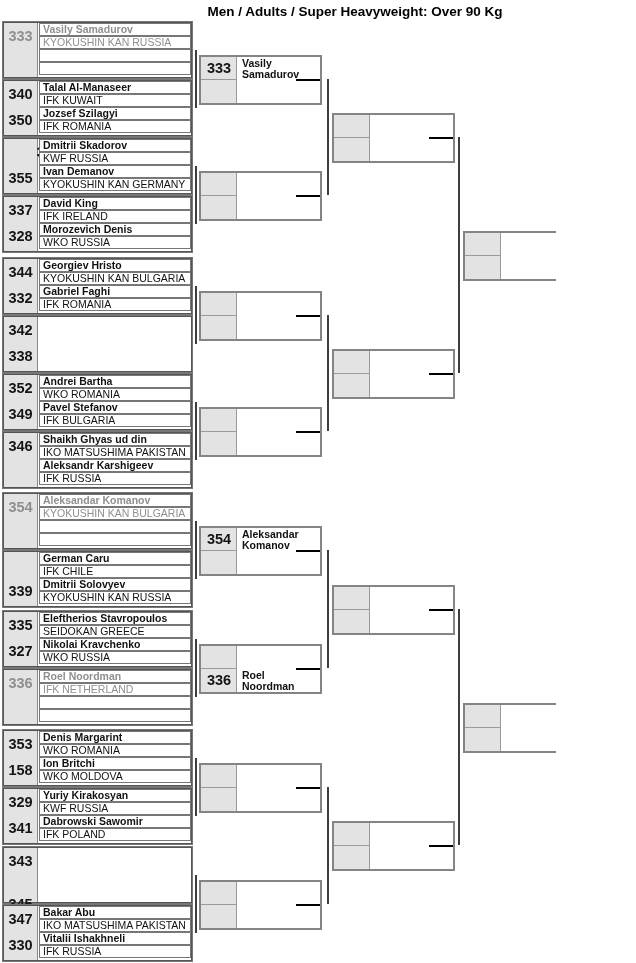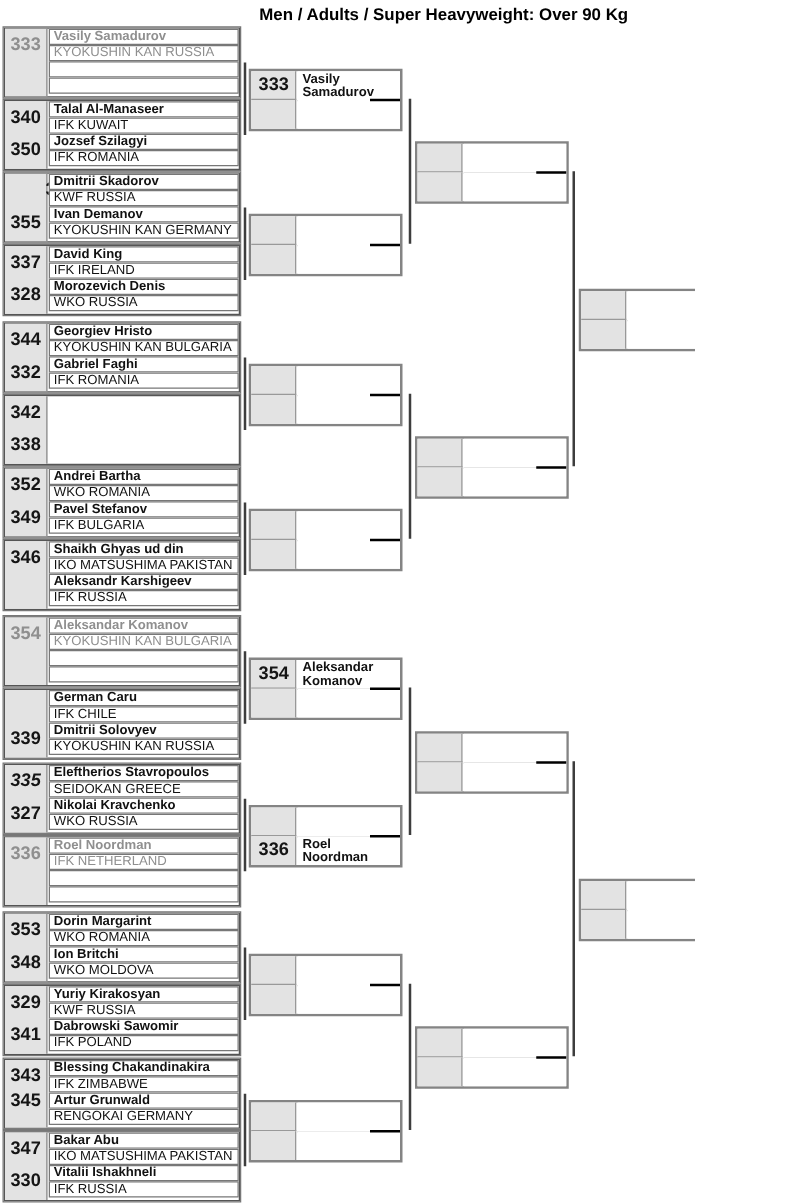--- a/index.html
+++ b/index.html
@@ -152,21 +152,21 @@
         <div class="r1num" style="top: 26px;">339</div>
         <div class="rowsarea">
           <div class="row namerow" style="top: 0px;">German Caru</div>
           <div class="row clubrow" style="top: 13px;">IFK CHILE</div>
           <div class="row namerow" style="top: 26px;">Dmitrii Solovyev</div>
           <div class="row clubrow" style="top: 39px;">KYOKUSHIN KAN RUSSIA</div>
         </div>
       </div>
       <div class="r1match" style="top: 611px;">
         <div class="numcol"></div>
-        <div class="r1num" style="top: 0px; font-style: italic;">335</div>
+        <div class="r1num" style="top: 0px;">335</div>
         <div class="r1num" style="top: 26px;">327</div>
         <div class="rowsarea">
           <div class="row namerow" style="top: 0px;">Eleftherios Stavropoulos</div>
           <div class="row clubrow" style="top: 13px;">SEIDOKAN GREECE</div>
           <div class="row namerow" style="top: 26px;">Nikolai Kravchenko</div>
           <div class="row clubrow" style="top: 39px;">WKO RUSSIA</div>
         </div>
       </div>
       <div class="r1match bye" style="top: 669px;">
         <div class="numcol"></div>
@@ -178,49 +178,43 @@
             <div class="tick"></div>
           </div>
           <div class="row clubrow" style="top: 39px;">
             <div class="tick"></div>
           </div>
         </div>
       </div>
       <div class="r1match" style="top: 730px;">
         <div class="numcol"></div>
         <div class="r1num" style="top: 0px;">353</div>
-        <div class="r1num" style="top: 26px;">348</div>
-        <div class="rowsarea">
-          <div class="row namerow" style="top: 0px;">Dorin Margarint</div>
+        <div class="r1num" style="top: 26px;">158</div>
+        <div class="rowsarea">
+          <div class="row namerow" style="top: 0px;">Denis Margarint</div>
           <div class="row clubrow" style="top: 13px;">WKO ROMANIA</div>
           <div class="row namerow" style="top: 26px;">Ion Britchi</div>
           <div class="row clubrow" style="top: 39px;">WKO MOLDOVA</div>
         </div>
       </div>
       <div class="r1match" style="top: 788px;">
         <div class="numcol"></div>
         <div class="r1num" style="top: 0px;">329</div>
         <div class="r1num" style="top: 26px;">341</div>
         <div class="rowsarea">
           <div class="row namerow" style="top: 0px;">Yuriy Kirakosyan</div>
           <div class="row clubrow" style="top: 13px;">KWF RUSSIA</div>
           <div class="row namerow" style="top: 26px;">Dabrowski Sawomir</div>
           <div class="row clubrow" style="top: 39px;">IFK POLAND</div>
         </div>
       </div>
       <div class="r1match" style="top: 847px;">
         <div class="numcol"></div>
         <div class="r1num" style="top: 0px;">343</div>
-        <div class="r1num" style="top: 20px;">345</div>
-        <div class="rowsarea">
-          <div class="row namerow" style="top: 0px;">Blessing Chakandinakira</div>
-          <div class="row clubrow" style="top: 13px;">IFK ZIMBABWE</div>
-          <div class="row namerow" style="top: 26px;">Artur Grunwald</div>
-          <div class="row clubrow" style="top: 39px;">RENGOKAI GERMANY</div>
-        </div>
+        <div class="r1num" style="top: 43px;">345</div>
       </div>
       <div class="r1match" style="top: 905px;">
         <div class="numcol"></div>
         <div class="r1num" style="top: 0px;">347</div>
         <div class="r1num" style="top: 26px;">330</div>
         <div class="rowsarea">
           <div class="row namerow" style="top: 0px;">Bakar Abu</div>
           <div class="row clubrow" style="top: 13px;">IKO MATSUSHIMA PAKISTAN</div>
           <div class="row namerow" style="top: 26px;">Vitalii Ishakhneli</div>
           <div class="row clubrow" style="top: 39px;">IFK RUSSIA</div>

